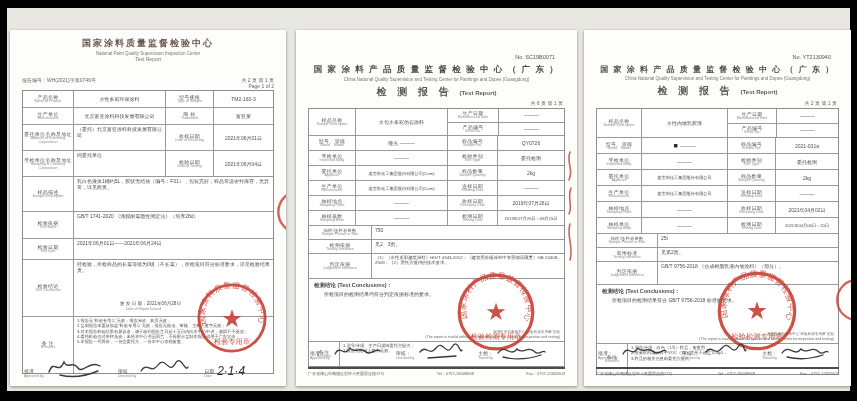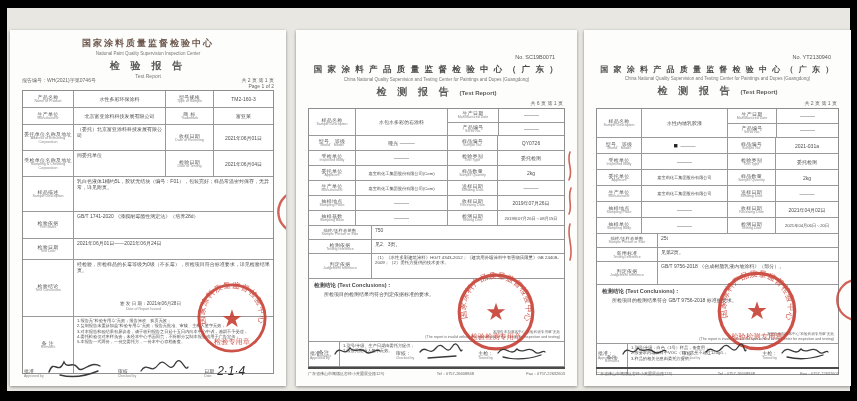--- a/index.html
+++ b/index.html
@@ -56,21 +56,20 @@
 </head>
 <body>
 
 <div id="canvas">
  <div id="inner">
 
   <div class="page" id="p1">
     <div class="hd" style="top:7px">
       <div class="cname">国家涂料质量监督检验中心</div>
       <div class="cen">National Paint Quality Supervision Inspection Center</div>
-      <div class="rtitle">检 验 报 告</div>
       <div class="rten">Test Report</div>
     </div>
     <div class="meta" style="top:47px">
       <span>报告编号：WH(2021)字第0746号</span>
       <span style="text-align:right">
         <span style="display:block">共 2 页 第 1 页</span>
         <span style="display:block">Page 1 of 2</span>
       </span>
     </div>
     <div class="tbl" style="top:60px">

